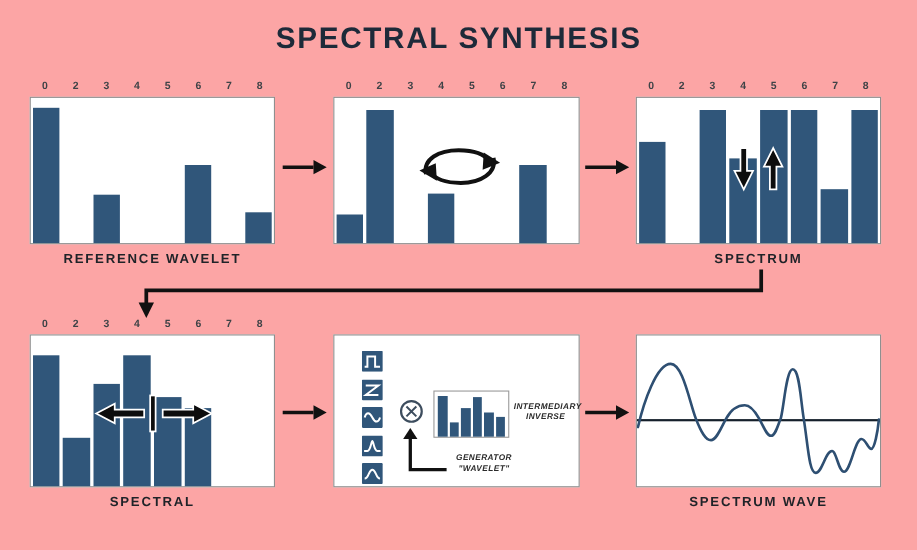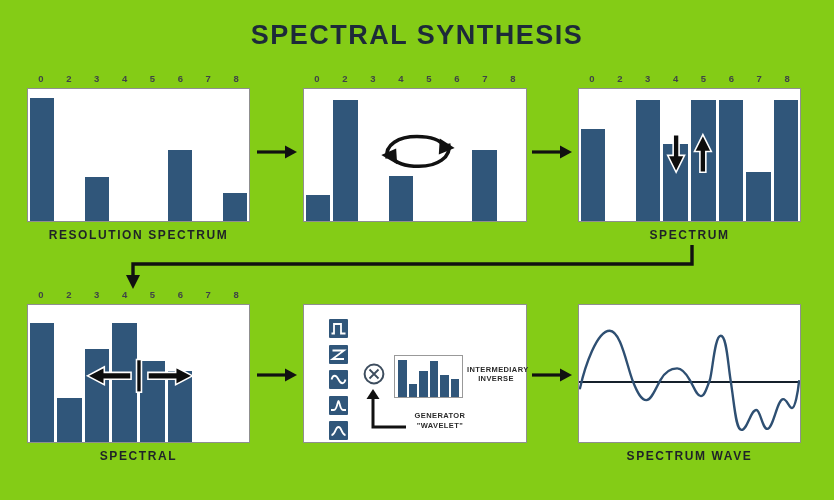--- a/index.html
+++ b/index.html
@@ -2,21 +2,21 @@
 <html style="--bar: #30567A; --wave: #2E4F72; --title-ink: #1D2A39; --label-ink: #1F2328; --tick-ink: #3F4347; --arrow-ink: #111111; --panel-border: #8F8F8F;"><head>
 <meta charset="utf-8">
 <style>
   :root{
     --bar:#30567A; --wave:#2E4F72; --title-ink:#1D2A39; --label-ink:#1F2328;
     --tick-ink:#3F4347; --arrow-ink:#111111; --panel-border:#8F8F8F;
   }
   *{margin:0;padding:0;box-sizing:border-box;}
   html,body{background:#fff;}
   .stage{
-    position:relative;width:834px;height:500px;background:#84cc16;overflow:hidden;
+    position:relative;width:834px;height:500px;background:#fca5a5;overflow:hidden;
     font-family:"Liberation Sans", sans-serif;
   }
   .title{
     position:absolute;top:20px;left:0;right:0;text-align:center;
     font-size:27px;font-weight:700;letter-spacing:1.5px;color:var(--title-ink);
   }
   .panel{position:absolute;}
   .ticks{
     height:14px;display:flex;align-items:flex-end;
     font-size:9.5px;font-weight:700;color:var(--tick-ink);
@@ -91,21 +91,21 @@
           <div class="bar-slot"></div>
           <div class="bar-slot">
             <div class="bar" style="height: 54%;"></div>
           </div>
           <div class="bar-slot"></div>
           <div class="bar-slot">
             <div class="bar" style="height: 21%;"></div>
           </div>
         </div>
     </div>
-    <div class="plabel">RESOLUTION SPECTRUM</div>
+    <div class="plabel">REFERENCE WAVELET</div>
   </section>
 
   <section class="panel" style="left:303px;top:70px;width:224px;">
     <div class="ticks">
         <span>0</span>
         <span>2</span>
         <span>3</span>
         <span>4</span>
         <span>5</span>
         <span>6</span>
@@ -222,21 +222,21 @@
         </div>
       <svg class="overlay" viewBox="0 0 223 139">
         <rect x="109.5" y="55" width="5" height="33" fill="#0d0d0d" stroke="#fff" stroke-width="1.6"></rect>
         <path d="M 60,71.5 L 77,62.5 L 77,68 L 104,68 L 104,75 L 77,75 L 77,80.5 Z" fill="#0d0d0d" stroke="#fff" stroke-width="1.6"></path>
         <path d="M 166,71.5 L 149,62.5 L 149,68 L 121,68 L 121,75 L 149,75 L 149,80.5 Z" fill="#0d0d0d" stroke="#fff" stroke-width="1.6"></path>
       </svg>
     </div>
     <div class="plabel">SPECTRAL</div>
   </section>
 
-  <section class="panel row2" style="left:303px;top:286px;width:224px;">
+  <section class="panel row2" style="left:303px;top:286px;width:224px;font-style:italic;">
     <div class="ticks"></div>
     <div class="box">
       <div class="wicons">
         <svg class="wicon" width="19" height="19" viewBox="0 0 19 19">
           <rect width="19" height="19" rx="1" fill="var(--bar)"></rect>
           <path d="M 2.5,14.5 H 5 V 5 H 12 V 14.5 H 16.5" fill="none" stroke="#fff" stroke-width="1.8"></path>
         </svg>
         <svg class="wicon" width="19" height="19" viewBox="0 0 19 19">
           <rect width="19" height="19" rx="1" fill="var(--bar)"></rect>
           <path d="M 3.5,5.5 H 15 L 3.5,14 H 15" fill="none" stroke="#fff" stroke-width="1.8"></path>

